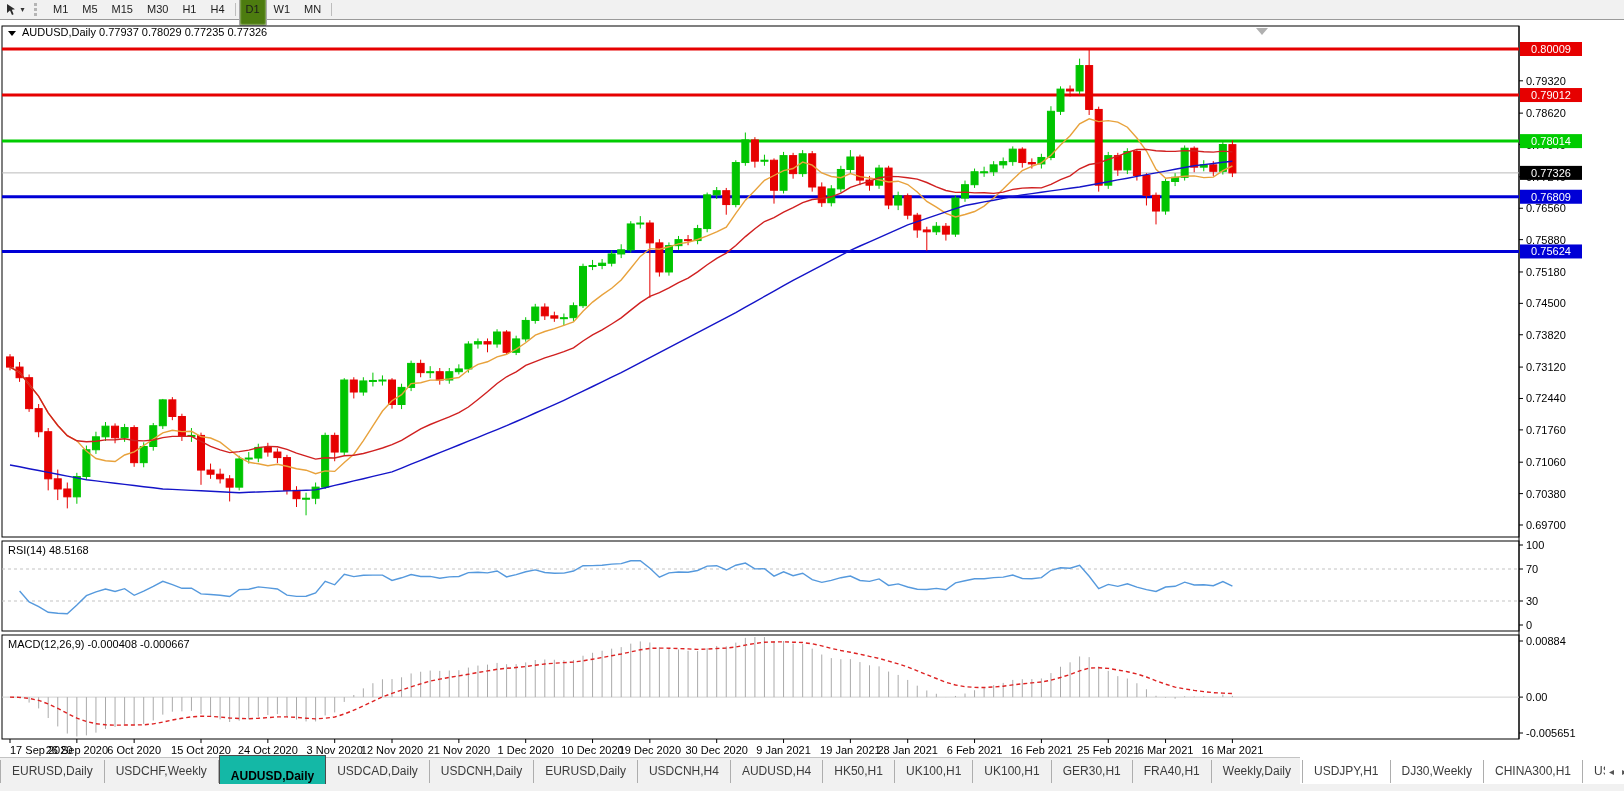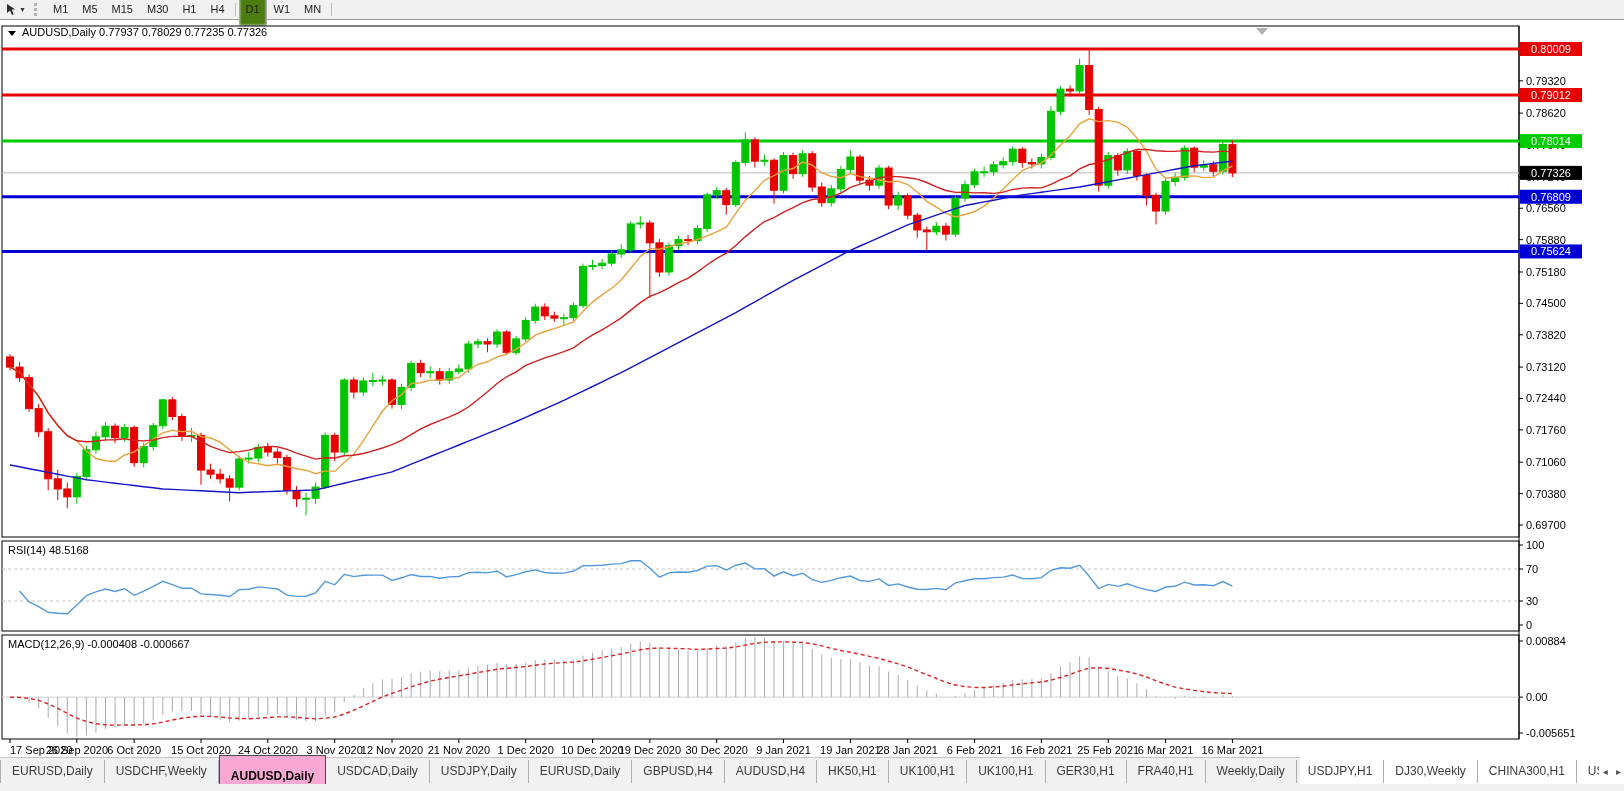--- a/index.html
+++ b/index.html
@@ -16,21 +16,21 @@
   .caret{font-size:8px;color:#333;}
   
   #chart-wrap{position:absolute;left:0;top:20px;width:1624px;height:737px;}
   svg text{font-family:"Liberation Sans",sans-serif;}
   
   #tabbar{position:absolute;left:0;top:757px;width:1300px;height:27px;
     background:#f1f1f1;border-top:1px solid #c3c3c3;display:flex;align-items:center;}
   .tab{font-size:12px;color:#3c3c3c;padding:4px 11px 5px 11px;white-space:nowrap;
     border-right:1px solid #adadad;cursor:default;}
   .tab.first{border-left:1px solid #adadad;}
-  .tab.active{background:#f9a8d4;border:1px solid #4b4b4b;border-bottom:none;
+  .tab.active{background:#14b8a6;border:1px solid #4b4b4b;border-bottom:none;
     font-weight:bold;color:#000;padding-top:13px;}
   .tab.truncated{max-width:30px;overflow:hidden;text-overflow:clip;border-right:none;}
   .tab-scroll{font-size:10px;color:#555;padding:5px 4px;cursor:default;}
   #bottom-strip{position:absolute;left:0;top:784px;width:1624px;height:7px;background:#f1f1f1;}
 </style>
 </head>
 <body>
 
 <div id="toolbar">
   <div class="tb-icon">
@@ -576,23 +576,23 @@
         <text x="1232.4" y="734" font-size="11px" fill="#000" text-anchor="middle">16 Mar 2021</text>
       </g>
     </svg>
 </div>
 
 <div id="tabbar">
     <div class="tab first">EURUSD,Daily</div>
     <div class="tab">USDCHF,Weekly</div>
     <div class="tab active">AUDUSD,Daily</div>
     <div class="tab">USDCAD,Daily</div>
-    <div class="tab">USDJPY,Daily</div>
+    <div class="tab">USDCNH,Daily</div>
     <div class="tab">EURUSD,Daily</div>
-    <div class="tab">GBPUSD,H4</div>
+    <div class="tab">USDCNH,H4</div>
     <div class="tab">AUDUSD,H4</div>
     <div class="tab">HK50,H1</div>
     <div class="tab">UK100,H1</div>
     <div class="tab">UK100,H1</div>
     <div class="tab">GER30,H1</div>
     <div class="tab">FRA40,H1</div>
     <div class="tab">Weekly,Daily</div>
     <div class="tab">USDJPY,H1</div>
     <div class="tab">DJ30,Weekly</div>
     <div class="tab">CHINA300,H1</div>

